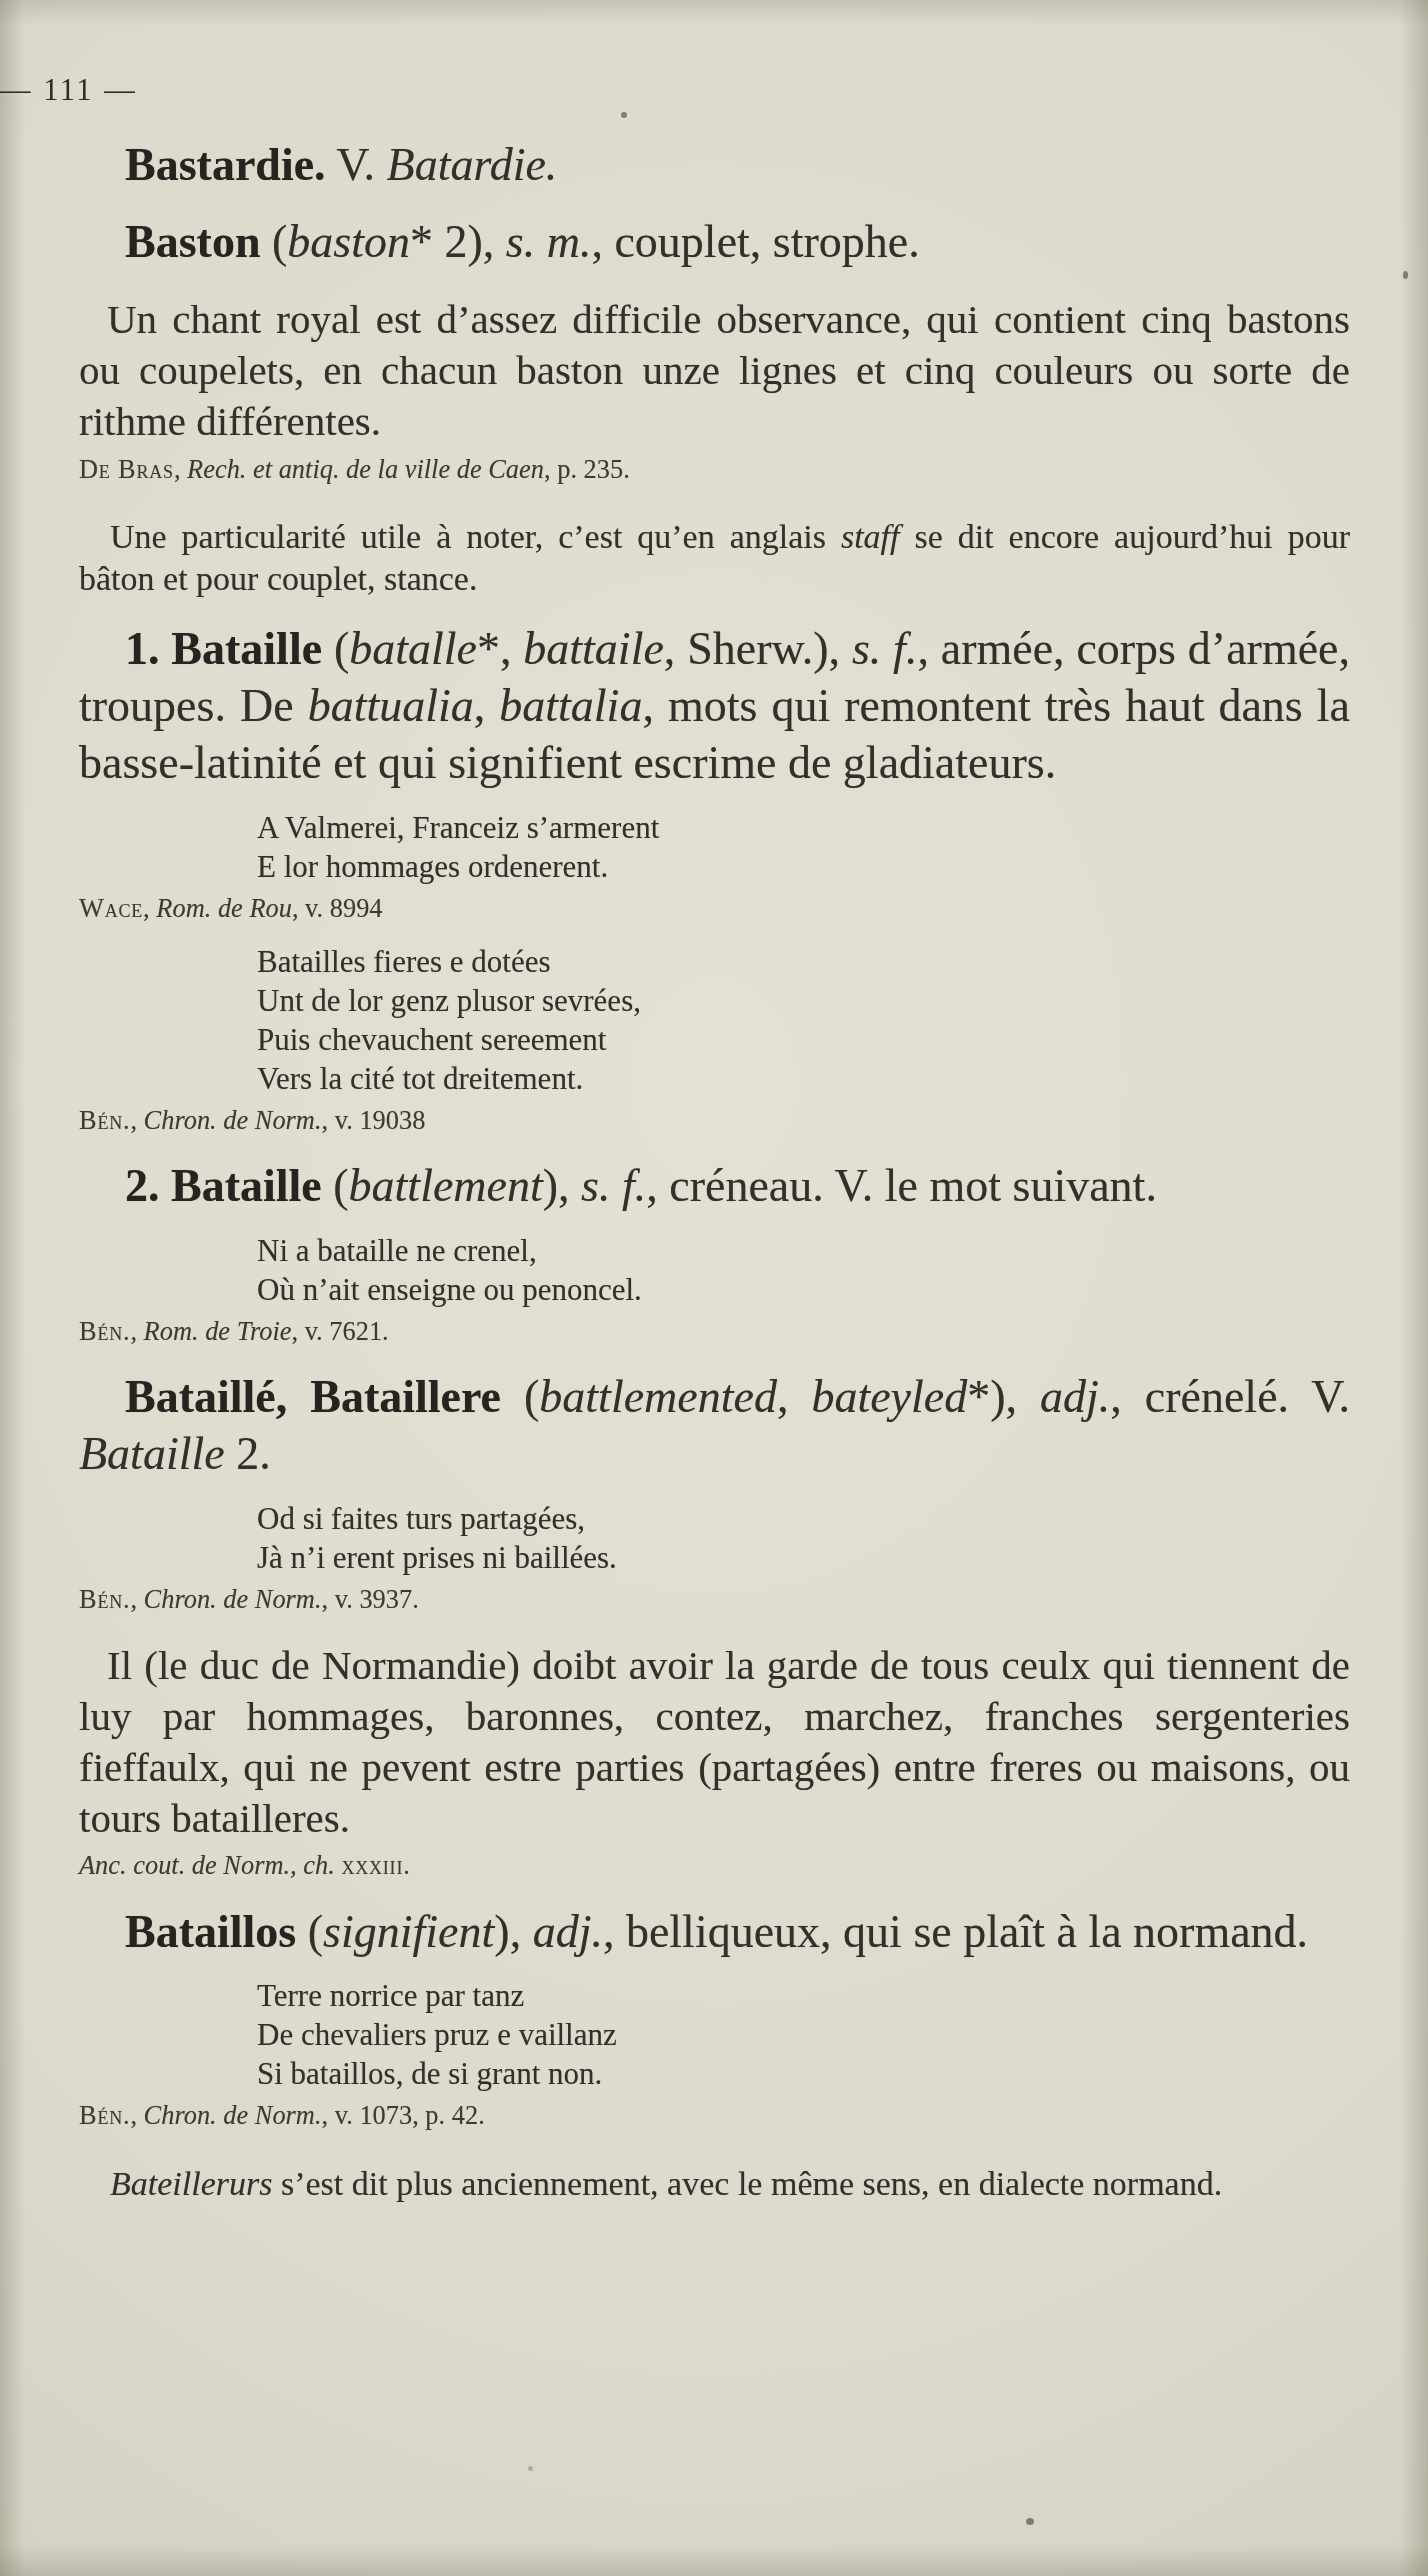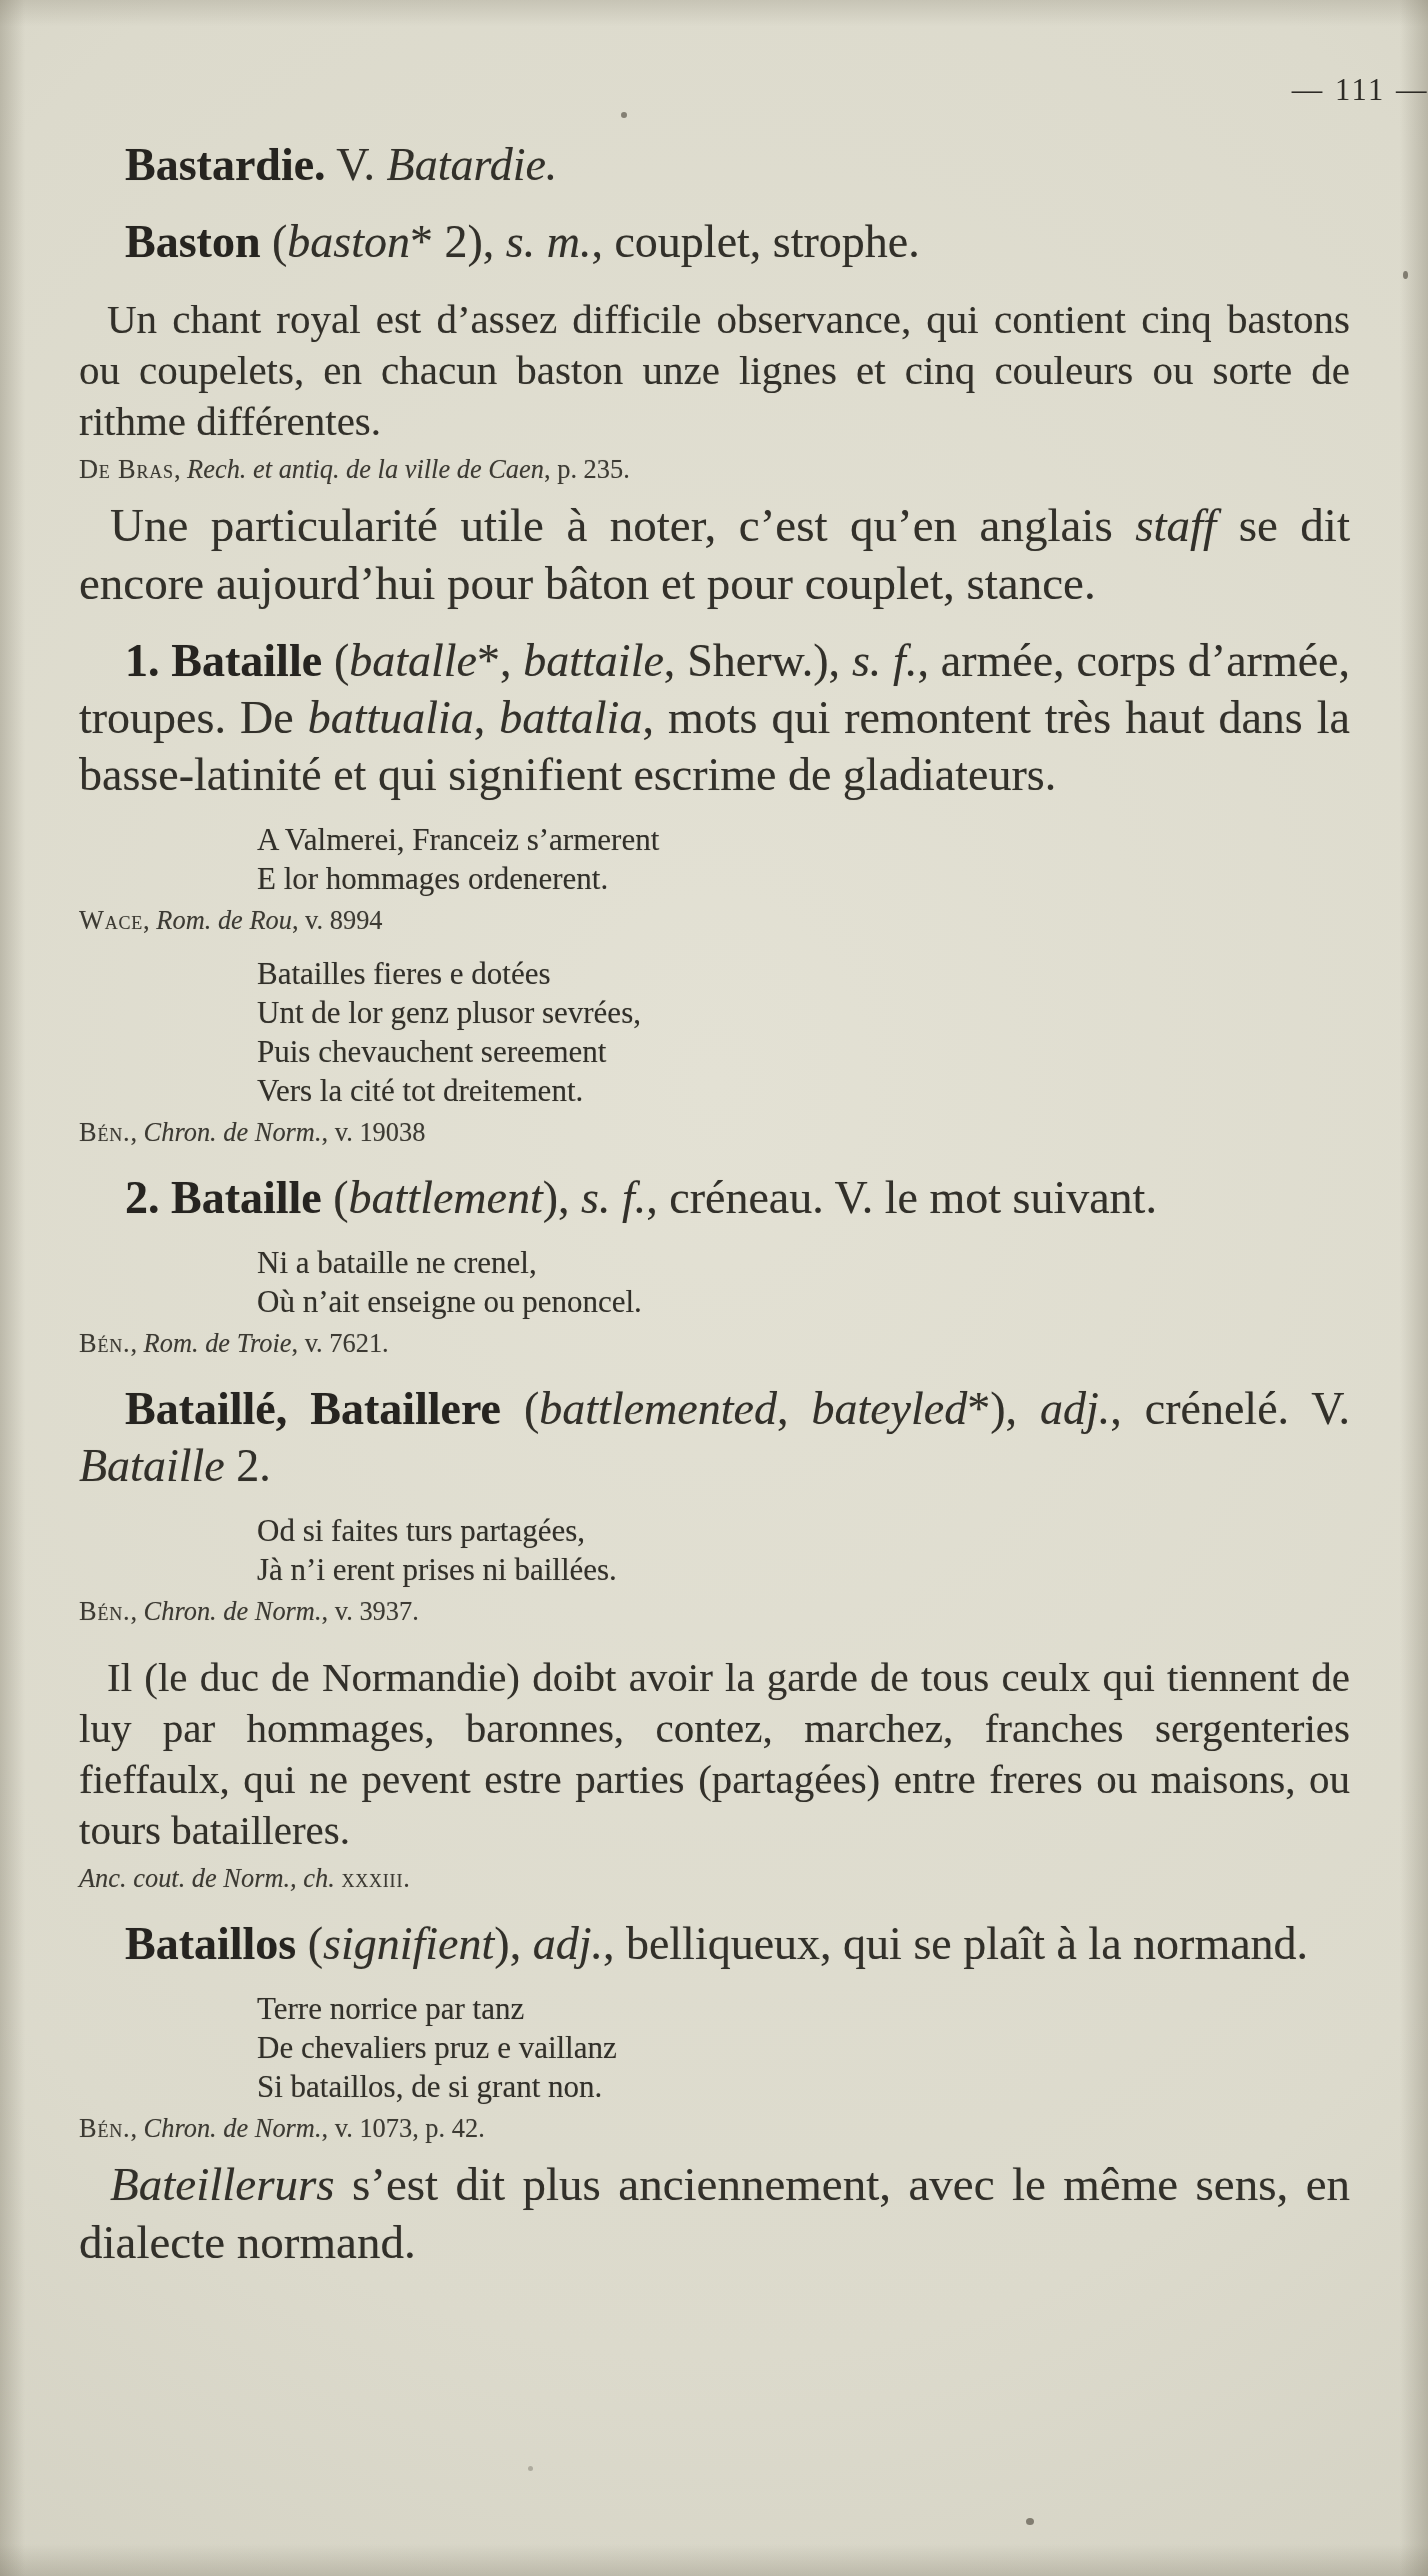--- a/index.html
+++ b/index.html
@@ -15,30 +15,30 @@
     overflow: hidden;
     background:
       linear-gradient(90deg, rgba(110,104,86,.30) 0px, rgba(110,104,86,0) 25px, rgba(110,104,86,0) 1400px, rgba(110,104,86,.32) 1429px),
       linear-gradient(180deg, rgba(110,104,86,.20) 0px, rgba(110,104,86,0) 26.4px, rgba(110,104,86,0) 2544px, rgba(110,104,86,.26) 2576px),
       radial-gradient(ellipse 130% 90% at 50% 42%, #e3e1d4 0%, #dcdacc 55%, #d0cebf 85%, #c6c4b4 100%);
     font-family: "Liberation Serif", "DejaVu Serif", serif;
     color: #32302a;
   }
   .pagenum {
     margin: 73px 0 28px;
-    text-align: right;
+    text-align: left;
     font-size: 30.5px;
     letter-spacing: 2.5px;
     color: #2d2b26;
   }
   .content { padding: 0 79px; }
   p { margin: 0; }
   .entry, .para, .small { text-align: justify; text-shadow: 0 0 0.8px rgba(50,45,35,.35); }
   .entry { font-size: 46px; line-height: 1.24; text-indent: 46px; margin-top: 20px; }
-  .para  { font-size: 47px; line-height: 1.24; text-indent: 31px; margin-top: 10px; font-family: Liberation Serif, serif; }
+  .para  { font-size: 34px; line-height: 1.24; text-indent: 31px; margin-top: 30px; font-family: Liberation Serif, serif; }
   .small { font-size: 41px; line-height: 1.24; text-indent: 28px; margin-top: 24px; }
   .verse {
     margin: 16.5px 0 0 178px;
     font-size: 31px;
     line-height: 1.26;
     text-shadow: 0 0 0.8px rgba(50,45,35,.35);
   }
   .verse-line { white-space: pre; }
   .cite {
     text-align: left;

